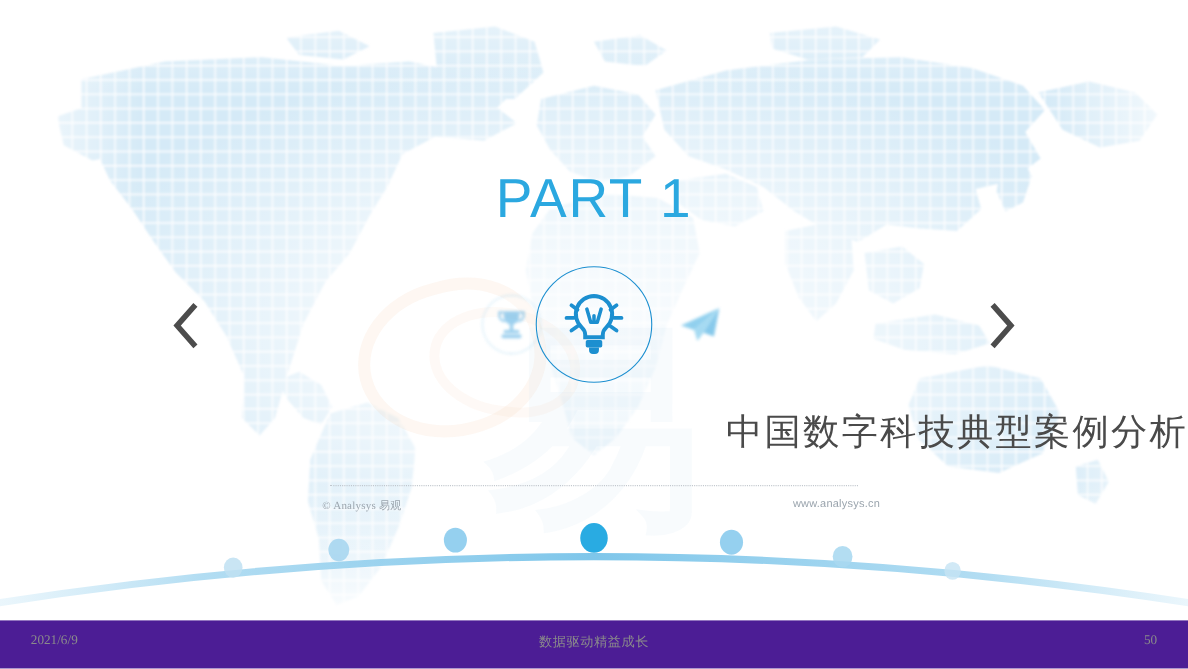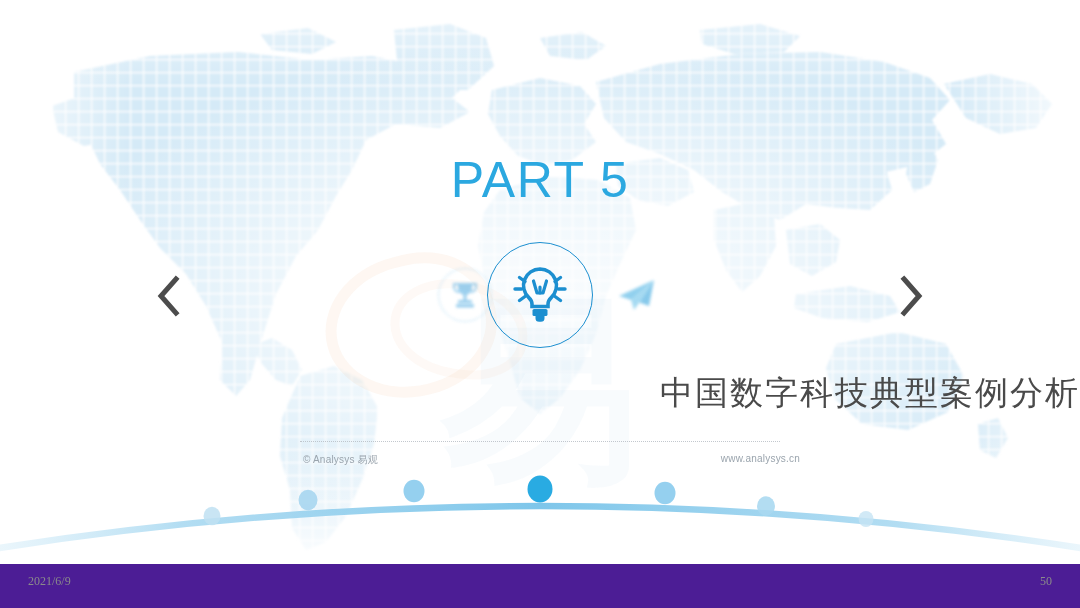--- a/index.html
+++ b/index.html
@@ -174,26 +174,26 @@
     position: absolute;
     left: 300px;
     right: 300px;
     top: 441px;
     height: 0;
     border-top: 1px dotted #b9bfc6;
     opacity: 0.85;
   }
   .credit-left {
     position: absolute;
-    left: 303px;
+    left: 293px;
     top: 453px;
     font-size: 10px;
     color: #9aa4ad;
     letter-spacing: 0.2px;
-    font-family: Liberation Sans, sans-serif;
+    font-family: Liberation Serif, serif;
   }
   .credit-right {
     position: absolute;
     right: 280px;
     top: 453px;
     font-size: 10px;
     color: #9aa4ad;
     letter-spacing: 0.2px;
     font-family: "Liberation Sans", sans-serif;
   }
@@ -333,21 +333,21 @@
   </div>
 
   <div class="watermark">
     <div class="wm-ring"></div>
     <div class="wm-ring2"></div>
     <div class="wm-char">易</div>
   </div>
 
   <div class="content">
 
-    <div class="part-title">PART 5</div>
+    <div class="part-title">PART 1</div>
 
     <div class="icon-cluster">
 
       <div class="icon-side icon-left">
         <span class="ring"></span>
         <svg width="28" height="30" viewBox="0 0 28 30" aria-hidden="true">
           <path d="M7 3 h14 v5 a7 7 0 0 1-14 0 z" fill="#2E9BDC"></path>
           <path d="M7 4 h-4 v3 a5 5 0 0 0 5 5" fill="none" stroke="#2E9BDC" stroke-width="2"></path>
           <path d="M21 4 h4 v3 a5 5 0 0 1-5 5" fill="none" stroke="#2E9BDC" stroke-width="2"></path>
           <rect x="12.4" y="14" width="3.2" height="6" fill="#2E9BDC"></rect>
@@ -426,16 +426,17 @@
             <ellipse cx="665" cy="38" rx="10.5" ry="11.34" fill="#8fcdee" opacity="0.95"></ellipse>
             <ellipse cx="766" cy="51" rx="9" ry="9.72" fill="#a9d8f0" opacity="0.88"></ellipse>
             <ellipse cx="866" cy="64" rx="7.5" ry="8.100000000000001" fill="#c6e4f4" opacity="0.8"></ellipse>
           </g>
       </svg>
     </div>
   </div>
 
   <div class="footer">
     <div class="footer-date">2021/6/9</div>
+    <div class="footer-center">数据驱动精益成长</div>
     <div class="footer-page">50</div>
   </div>
 
 </div>
 
 </body></html>

